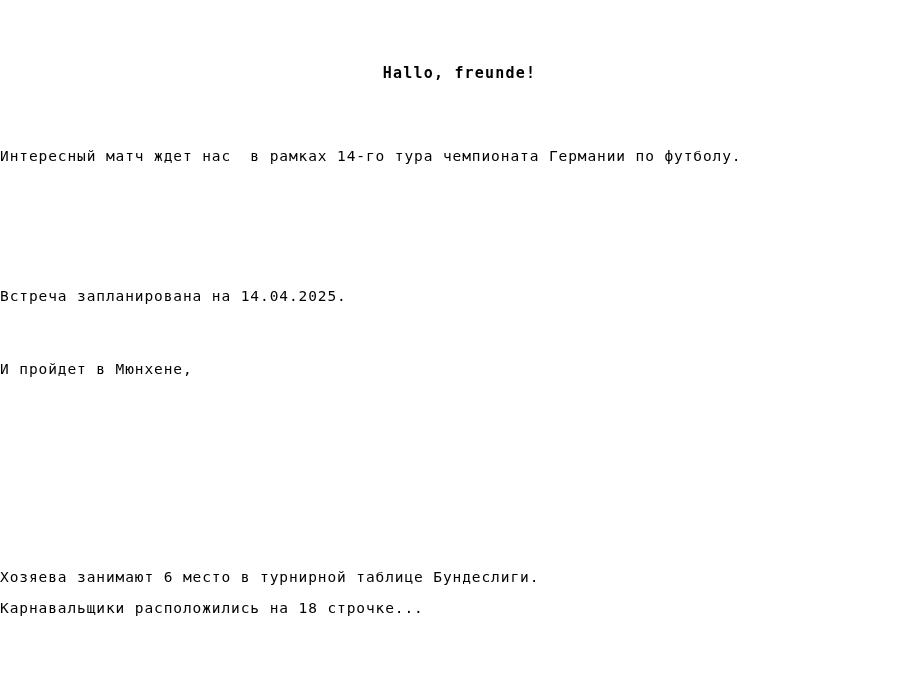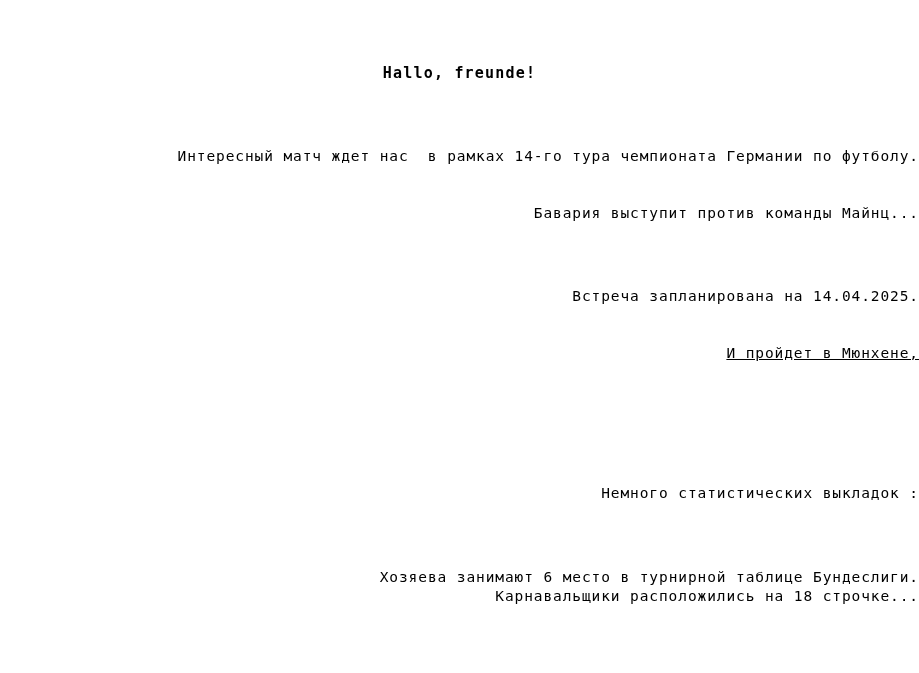--- a/index.html
+++ b/index.html
@@ -27,42 +27,40 @@
     width: 919px;
     text-align: center;
     font-size: 15px;
     font-weight: bold;
     letter-spacing: 1.2px;
   }
   .line {
     position: absolute;
     left: 0;
     width: 919px;
-    text-align: right;
+    text-align: left;
     font-size: 14.5px;
     letter-spacing: 0.9px;
     white-space: pre;
   }
   .l1 { top: 148px; }
   .l2 { top: 205px; }
   .l3 { top: 288px; }
-  .l4 { top: 345px; text-decoration: underline; }
+  .l4 { top: 361px; }
   .l5 { top: 402px; }
   .l6 { top: 485px; }
   .l7 { top: 569px; }
-  .l8 { top: 588px; }
+  .l8 { top: 600px; }
 </style>
 </head>
 <body>
 
 <div class="page">
 
   <div class="doc-title">Hallo, freunde!</div>
 
   <div class="line l1">Интересный матч ждет нас  в рамках 14-го тура чемпионата Германии по футболу.</div>
-  <div class="line l2">Бавария выступит против команды Майнц...</div>
   <div class="line l3">Встреча запланирована на 14.04.2025.</div>
   <div class="line l4">И пройдет в Мюнхене,</div>
-  <div class="line l6">Немного статистических выкладок :</div>
   <div class="line l7">Хозяева занимают 6 место в турнирной таблице Бундеслиги.</div>
   <div class="line l8">Карнавальщики расположились на 18 строчке...</div>
 
 </div>
 
 </body></html>

